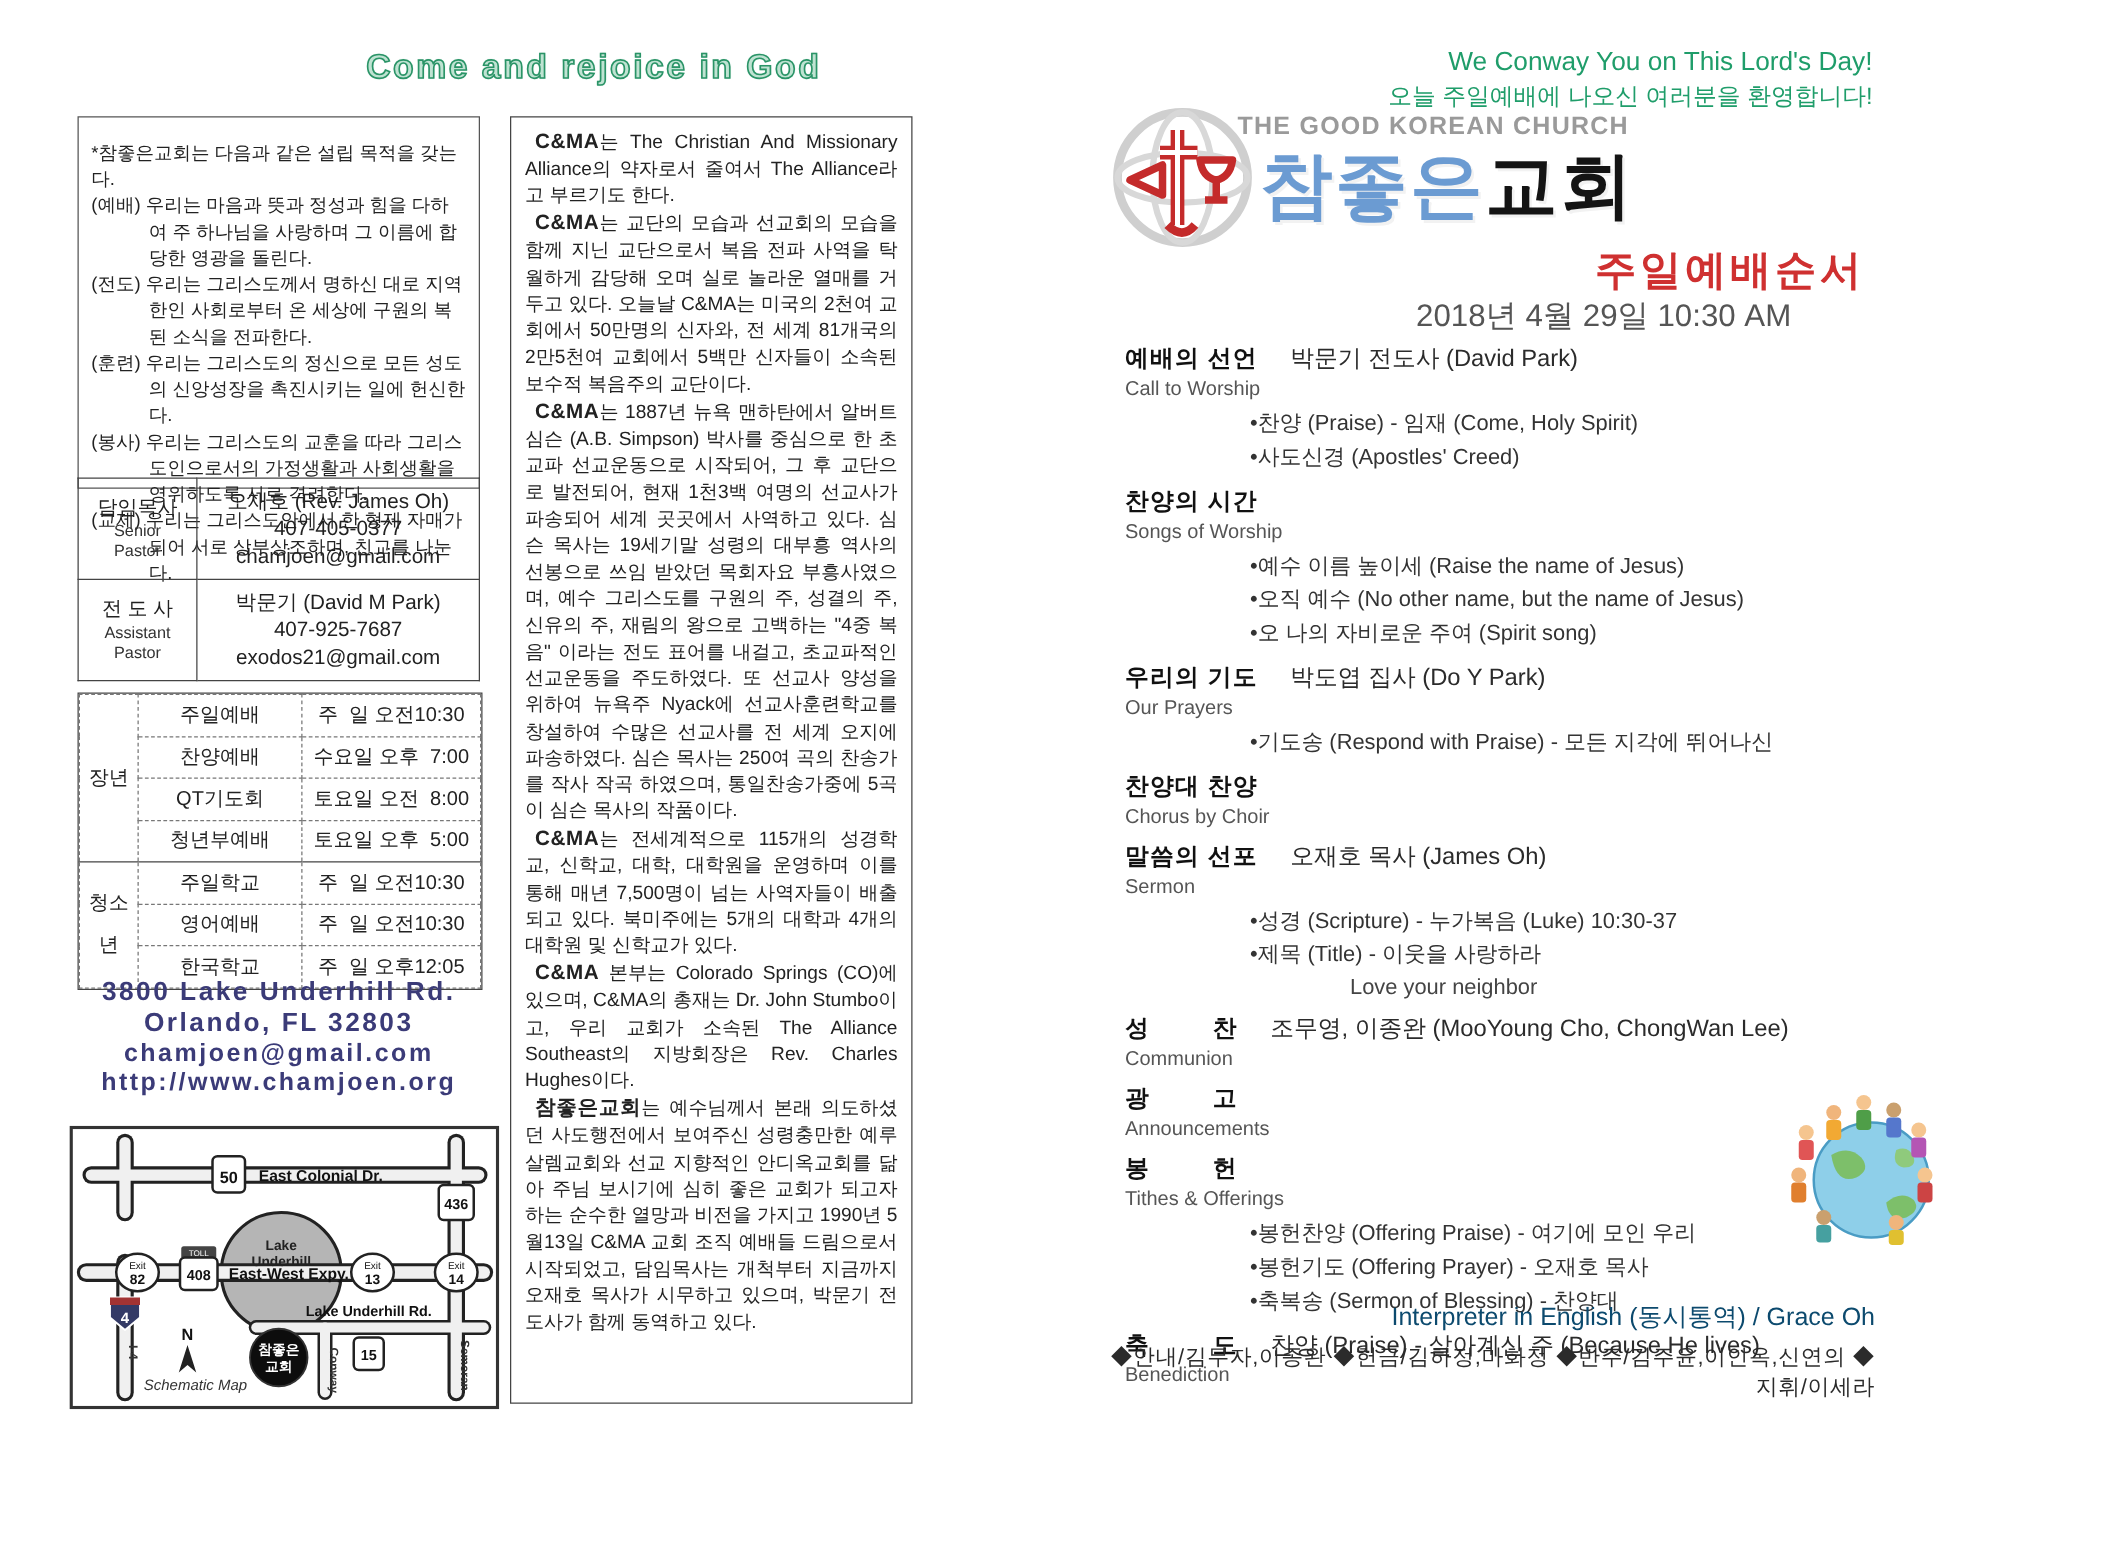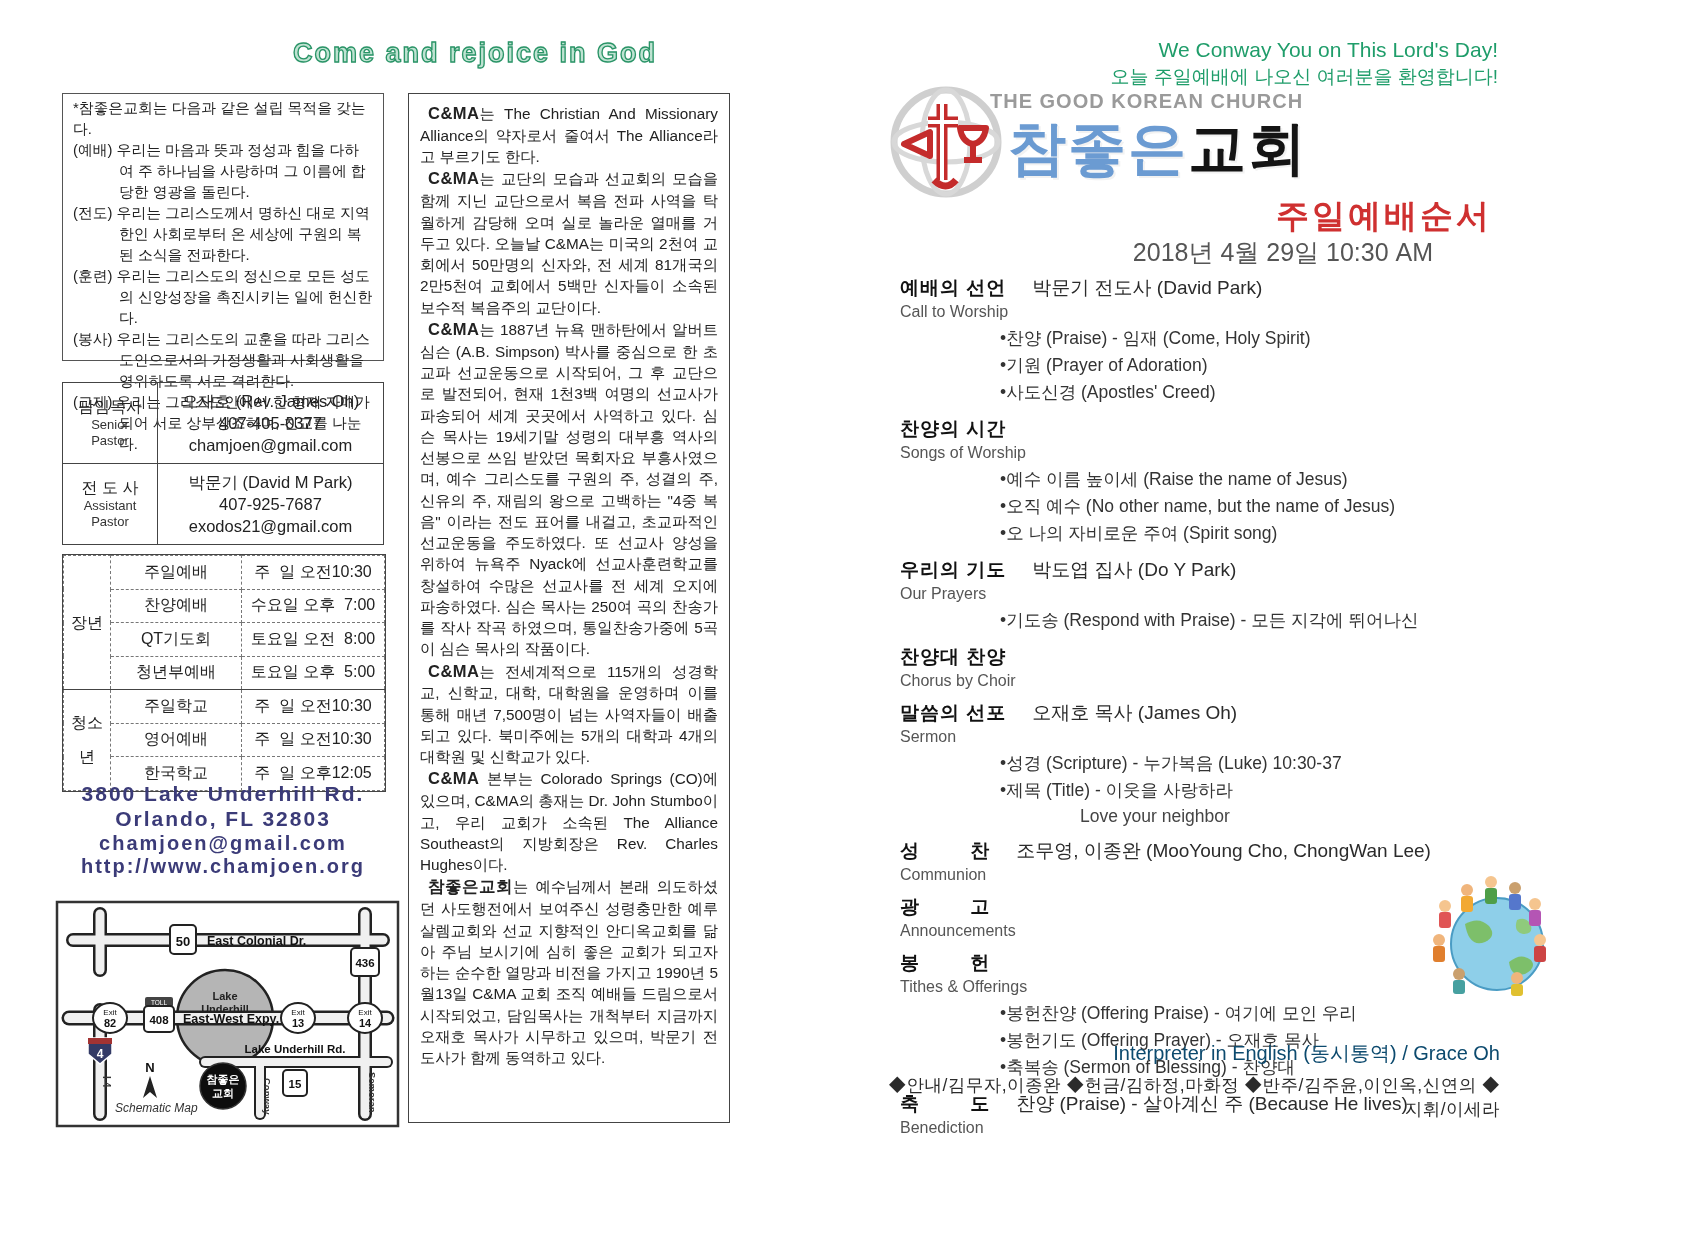--- a/index.html
+++ b/index.html
@@ -5,21 +5,21 @@
   html,body{margin:0;padding:0;background:#e9e9e9;}
   #canvas{position:relative;width:1683px;height:1241px;background:#ffffff;overflow:hidden;
           font-family:"Liberation Sans",sans-serif;color:#222;}
   .pre{white-space:pre-wrap;}
 
   
   .motto{position:absolute;left:225px;top:38px;width:500px;text-align:center;
          font-size:27px;font-weight:bold;letter-spacing:2px;color:#bfe3d2;
          -webkit-text-stroke:1.3px #2a9467;text-shadow:0 0 1px #2a9467;}
   .pbox{position:absolute;left:62px;top:93px;width:300px;height:258px;border:1.5px solid #555;
-        padding:4px 10px;font-size:14.8px;line-height:1.42;}
+        padding:19px 10px;font-size:14.8px;line-height:1.42;}
   .pbox p{margin:0;}
   .pbox .pi{padding-left:46px;text-indent:-46px;}
 
   .staff{position:absolute;left:62px;top:382px;width:322px;border-collapse:collapse;}
   .staff td{border:1.5px solid #444;text-align:center;vertical-align:middle;height:78px;}
   .staff .rc{width:92px;font-size:16px;line-height:1.25;}
   .staff .rc .en{font-size:13px;color:#333;}
   .staff .info{font-size:16.5px;line-height:1.35;}
 
   .schedwrap{position:absolute;left:62px;top:554px;width:322px;border:1.5px solid #444;}
@@ -284,21 +284,20 @@
   <div class="rtitle">주일예배순서</div>
   <div class="rdate">2018년 4월 29일 10:30 AM</div>
 
   <div class="order">
 
     <div class="sec">
       <div class="sec-head"><span class="sec-kr pre">예배의 선언</span><span class="sec-by">박문기 전도사 (David Park)</span></div>
       <div class="sec-en">Call to Worship</div>
       <div class="sec-items">
         <div class="itm">•찬양 (Praise) - 임재 (Come, Holy Spirit)</div>
-        <div class="itm">•기원 (Prayer of Adoration)</div>
         <div class="itm">•사도신경 (Apostles' Creed)</div>
       </div>
     </div>
 
     <div class="sec">
       <div class="sec-head"><span class="sec-kr pre">찬양의 시간</span><span class="sec-by"></span></div>
       <div class="sec-en">Songs of Worship</div>
       <div class="sec-items">
         <div class="itm">•예수 이름 높이세 (Raise the name of Jesus)</div>
         <div class="itm">•오직 예수 (No other name, but the name of Jesus)</div>

